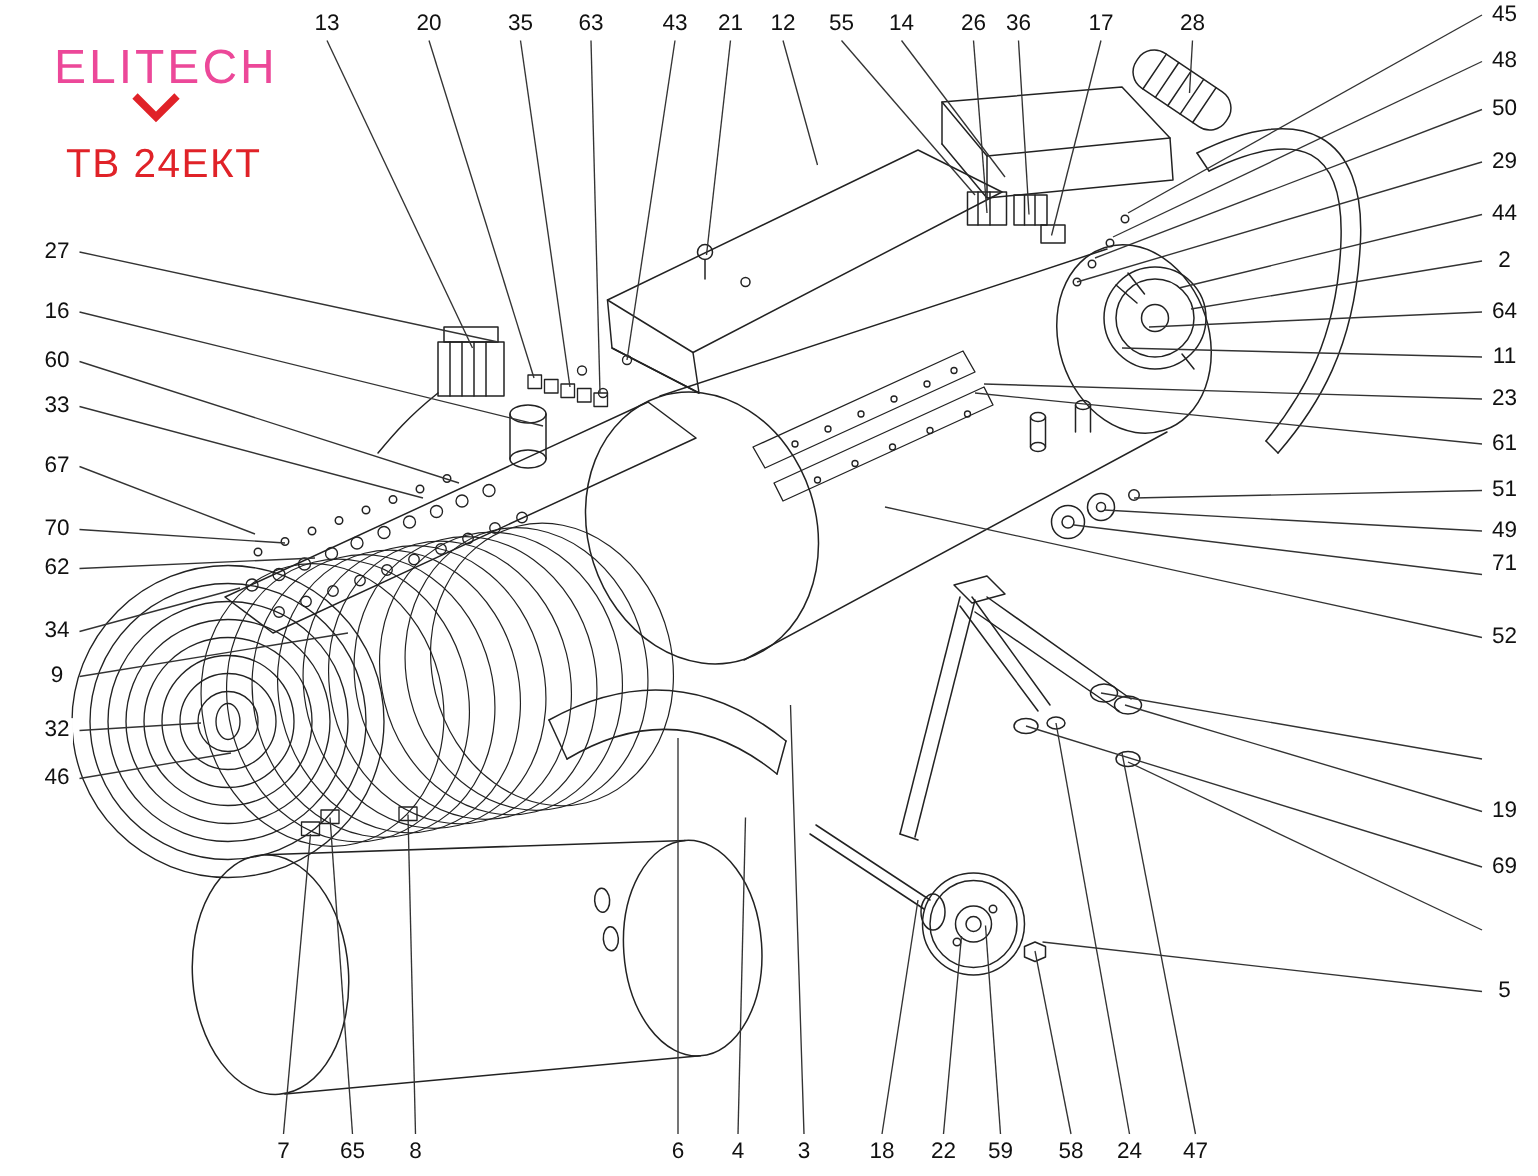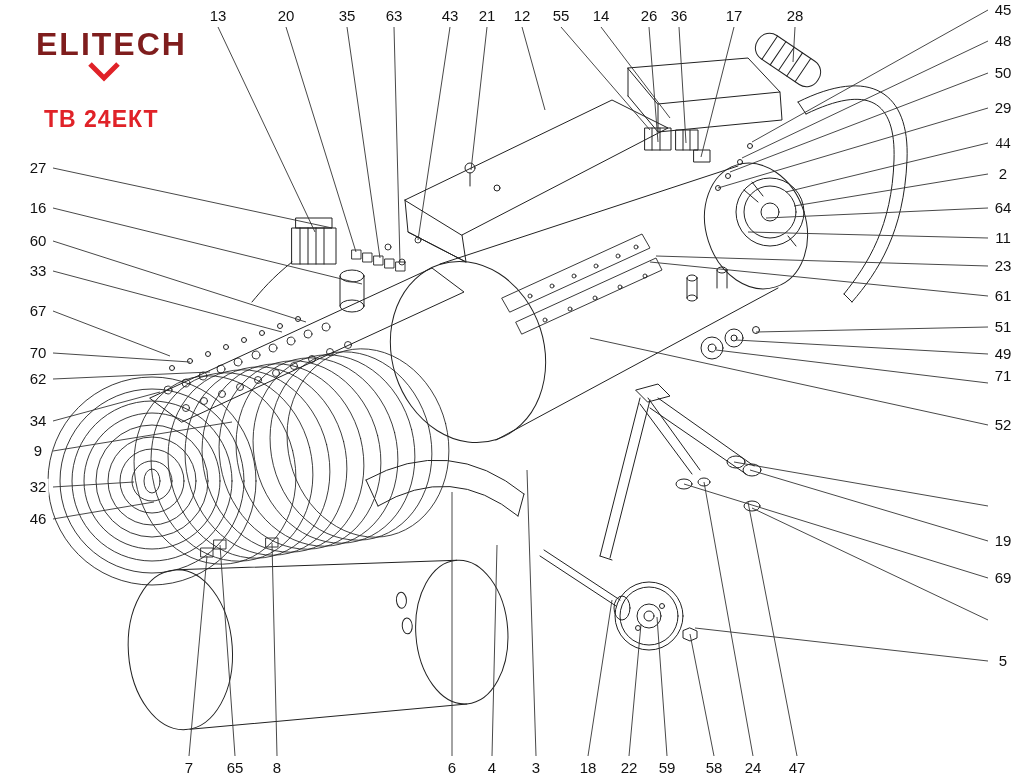--- a/index.html
+++ b/index.html
@@ -1,27 +1,27 @@
 <!DOCTYPE html>
 <html><head>
 <meta charset="utf-8">
 <style>
   html,body { margin:0; padding:0; }
   body {
     width:1025px; height:784px; position:relative; overflow:hidden;
     background:#ffffff; font-family:"Liberation Sans", sans-serif;
   }
   .logo {
-    position:absolute; left:36px; top:28px; color:#7f1d1d;
-    font-size:32px; font-weight:bold; letter-spacing:2px; line-height:1;
+    position:absolute; left:36px; top:28px; color:#ec4899;
+    font-size:32px; font-weight:normal; letter-spacing:2px; line-height:1;
   }
   .logo-check { position:absolute; left:86px; top:62px; }
   .model {
     position:absolute; left:44px; top:94px; color:#e02228;
-    font-size:23px; font-weight:bold; letter-spacing:1px;margin-top:12px;
+    font-size:27px; font-weight:normal; letter-spacing:1px;
   }
   #diagram { position:absolute; left:0; top:0; }
   .callout {
     position:absolute; transform:translate(-50%,-50%);
     font-size:15px; color:#111; background:#fff; padding:0 2px;
     line-height:1.1; user-select:none;
   }
 </style>
 </head>
 <body>
@@ -332,21 +332,21 @@
     <span class="callout" style="left: 561px; top: 16px;">55</span>
     <span class="callout" style="left: 601px; top: 16px;">14</span>
     <span class="callout" style="left: 649px; top: 16px;">26</span>
     <span class="callout" style="left: 679px; top: 16px;">36</span>
     <span class="callout" style="left: 734px; top: 16px;">17</span>
     <span class="callout" style="left: 795px; top: 16px;">28</span>
     <span class="callout" style="left: 1003px; top: 10px;">45</span>
     <span class="callout" style="left: 1003px; top: 41px;">48</span>
     <span class="callout" style="left: 1003px; top: 73px;">50</span>
     <span class="callout" style="left: 1003px; top: 108px;">29</span>
-    <span class="callout" style="left: 1003px; top: 143px; font-family: Liberation Serif, serif;">44</span>
+    <span class="callout" style="left: 1003px; top: 143px;">44</span>
     <span class="callout" style="left: 1003px; top: 174px;">2</span>
     <span class="callout" style="left: 1003px; top: 208px;">64</span>
     <span class="callout" style="left: 1003px; top: 238px;">11</span>
     <span class="callout" style="left: 1003px; top: 266px;">23</span>
     <span class="callout" style="left: 1003px; top: 296px;">61</span>
     <span class="callout" style="left: 1003px; top: 327px;">51</span>
     <span class="callout" style="left: 1003px; top: 354px;">49</span>
     <span class="callout" style="left: 1003px; top: 376px;">71</span>
     <span class="callout" style="left: 1003px; top: 425px;">52</span>
     <span class="callout" style="left: 1003px; top: 506px; margin-left: 47px;">53</span>

